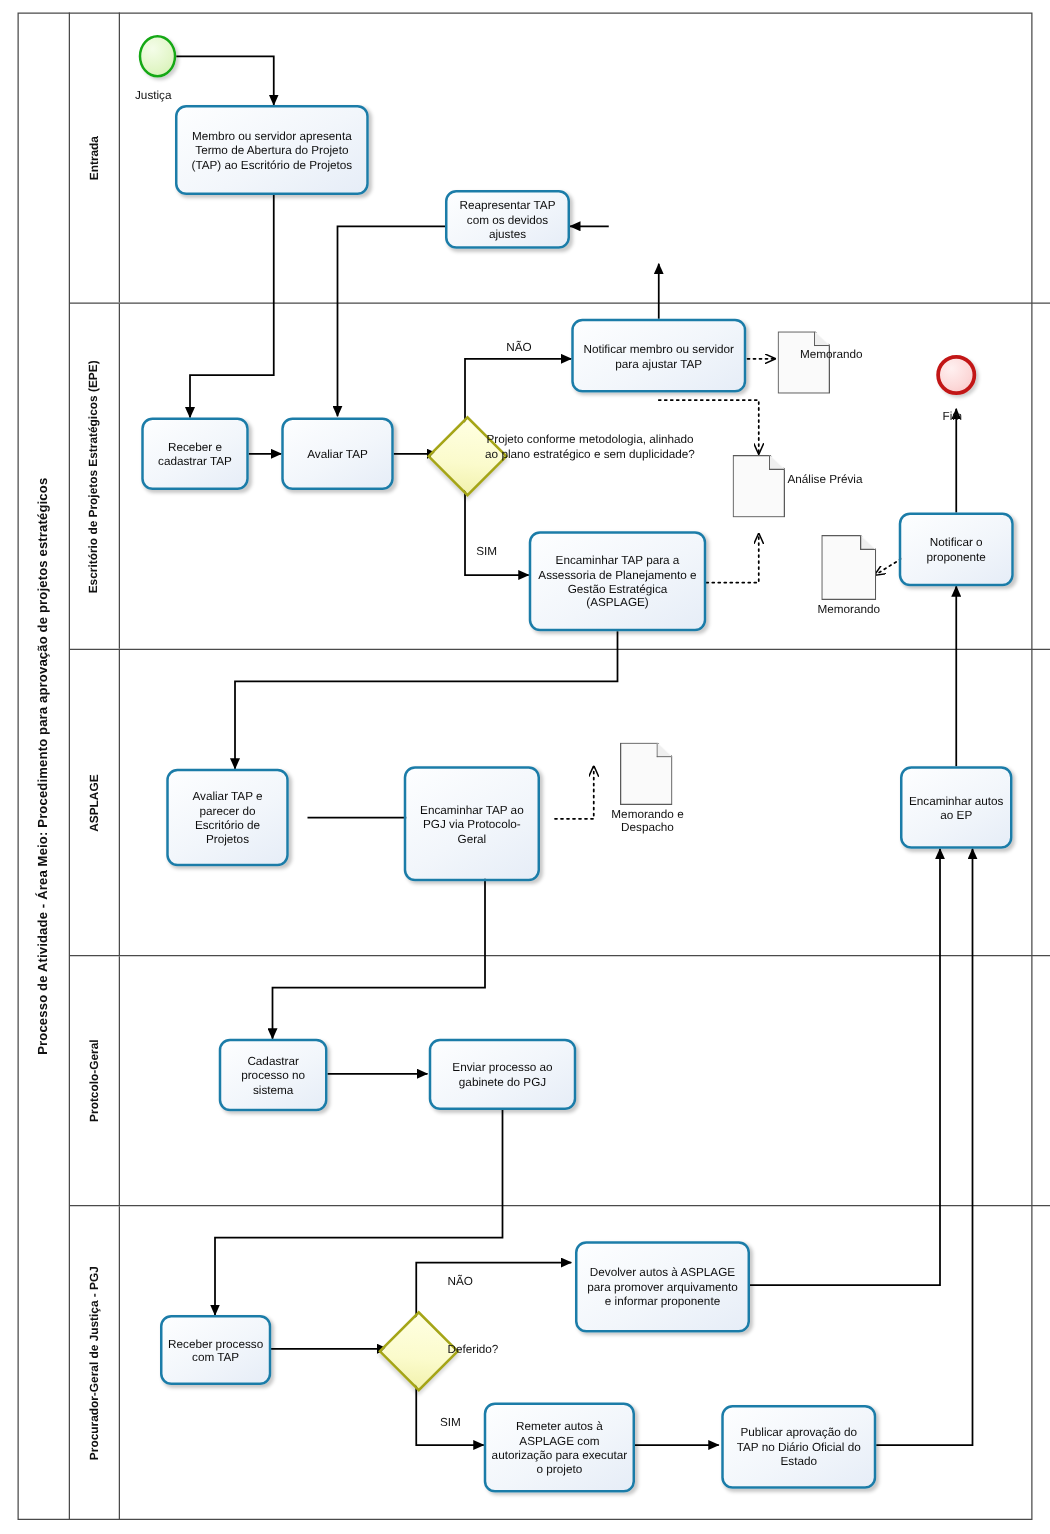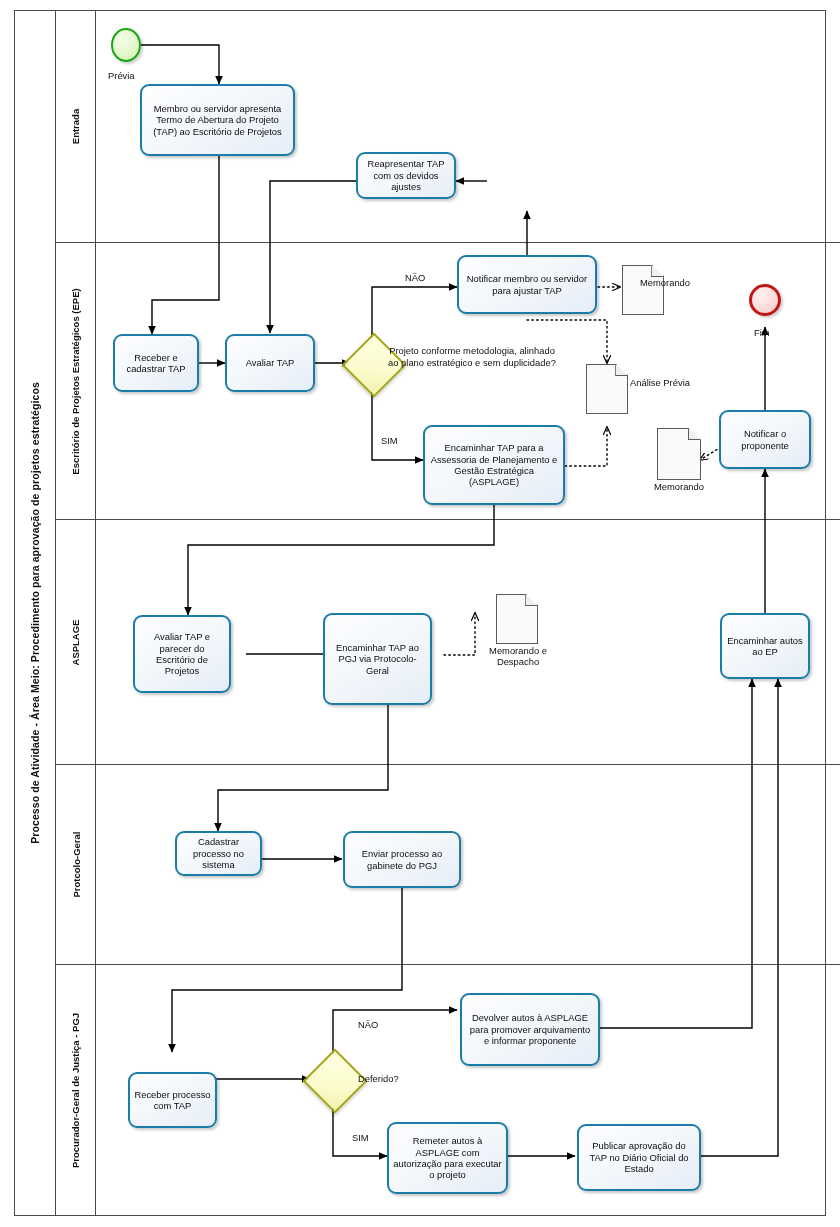--- a/index.html
+++ b/index.html
@@ -155,21 +155,21 @@
     <path class="flow" d="M765,410 L765,327" marker-end="url(#ar)"></path>
 
     <path class="assoc" d="M598,287 L620,287" marker-end="url(#arOpen)"></path>
     <path class="assoc" d="M527,320 L607,320 L607,363" marker-end="url(#arOpen)"></path>
     <path class="assoc" d="M565,466 L607,466 L607,427" marker-end="url(#arOpen)"></path>
     <path class="assoc" d="M721,447 L700,460" marker-end="url(#arOpen)"></path>
     <path class="assoc" d="M444,655 L475,655 L475,613" marker-end="url(#arOpen)"></path>
   </svg>
 
   <div class="event ev-start" style="left:111px;top:28px;width:30px;height:34px;"></div>
-  <div class="ev-label" style="left:108px;top:70px;">Prévia</div>
+  <div class="ev-label" style="left:108px;top:70px;">Justiça</div>
 
   <div class="task" style="left:140px;top:84px;width:155px;height:72px;">Membro ou servidor apresenta Termo de Abertura do Projeto (TAP) ao Escritório de Projetos</div>
   <div class="task" style="left:356px;top:152px;width:100px;height:47px;">Reapresentar TAP com os devidos ajustes</div>
 
   <div class="task" style="left:113px;top:334px;width:86px;height:58px;">Receber e cadastrar TAP</div>
   <div class="task" style="left:225px;top:334px;width:90px;height:58px;">Avaliar TAP</div>
 
   <div class="gw" style="left:351px;top:342px;width:42px;height:42px;">
       <i></i>
     </div>
@@ -206,24 +206,24 @@
   <div class="task" style="left:133px;top:615px;width:98px;height:78px;">Avaliar TAP e parecer do Escritório de Projetos</div>
   <div class="task" style="left:323px;top:613px;width:109px;height:92px;">Encaminhar TAP ao PGJ via Protocolo-Geral</div>
   <div class="task" style="left:720px;top:613px;width:90px;height:66px;">Encaminhar autos ao EP</div>
 
   <div class="doc" style="left:496px;top:594px;width:42px;height:50px;">
     <div class="sheet"></div>
       <div class="fold"></div>
   </div>
   <div class="doc-label" style="left:472px;top:645px;width:92px;">Memorando e Despacho</div>
 
-  <div class="task" style="left:175px;top:831px;width:87px;height:45px;">Cadastrar processo no sistema</div>
+  <div class="task" style="left:175px;top:831px;width:87px;height:58px;">Cadastrar processo no sistema</div>
   <div class="task" style="left:343px;top:831px;width:118px;height:57px;">Enviar processo ao gabinete do PGJ</div>
 
-  <div class="task" style="left:128px;top:1052px;width:89px;height:56px;margin-top:20px;">Receber processo com TAP</div>
+  <div class="task" style="left:128px;top:1052px;width:89px;height:56px;">Receber processo com TAP</div>
 
   <div class="gw" style="left:312px;top:1058px;width:42px;height:42px;">
       <i></i>
     </div>
   <div class="gw-q" style="left:358px;top:1073px;">Deferido?</div>
 
   <div class="lbl" style="left:358px;top:1019px;">NÃO</div>
   <div class="lbl" style="left:352px;top:1132px;">SIM</div>
 
   <div class="task" style="left:460px;top:993px;width:140px;height:73px;">Devolver autos à ASPLAGE para promover arquivamento e informar proponente</div>

